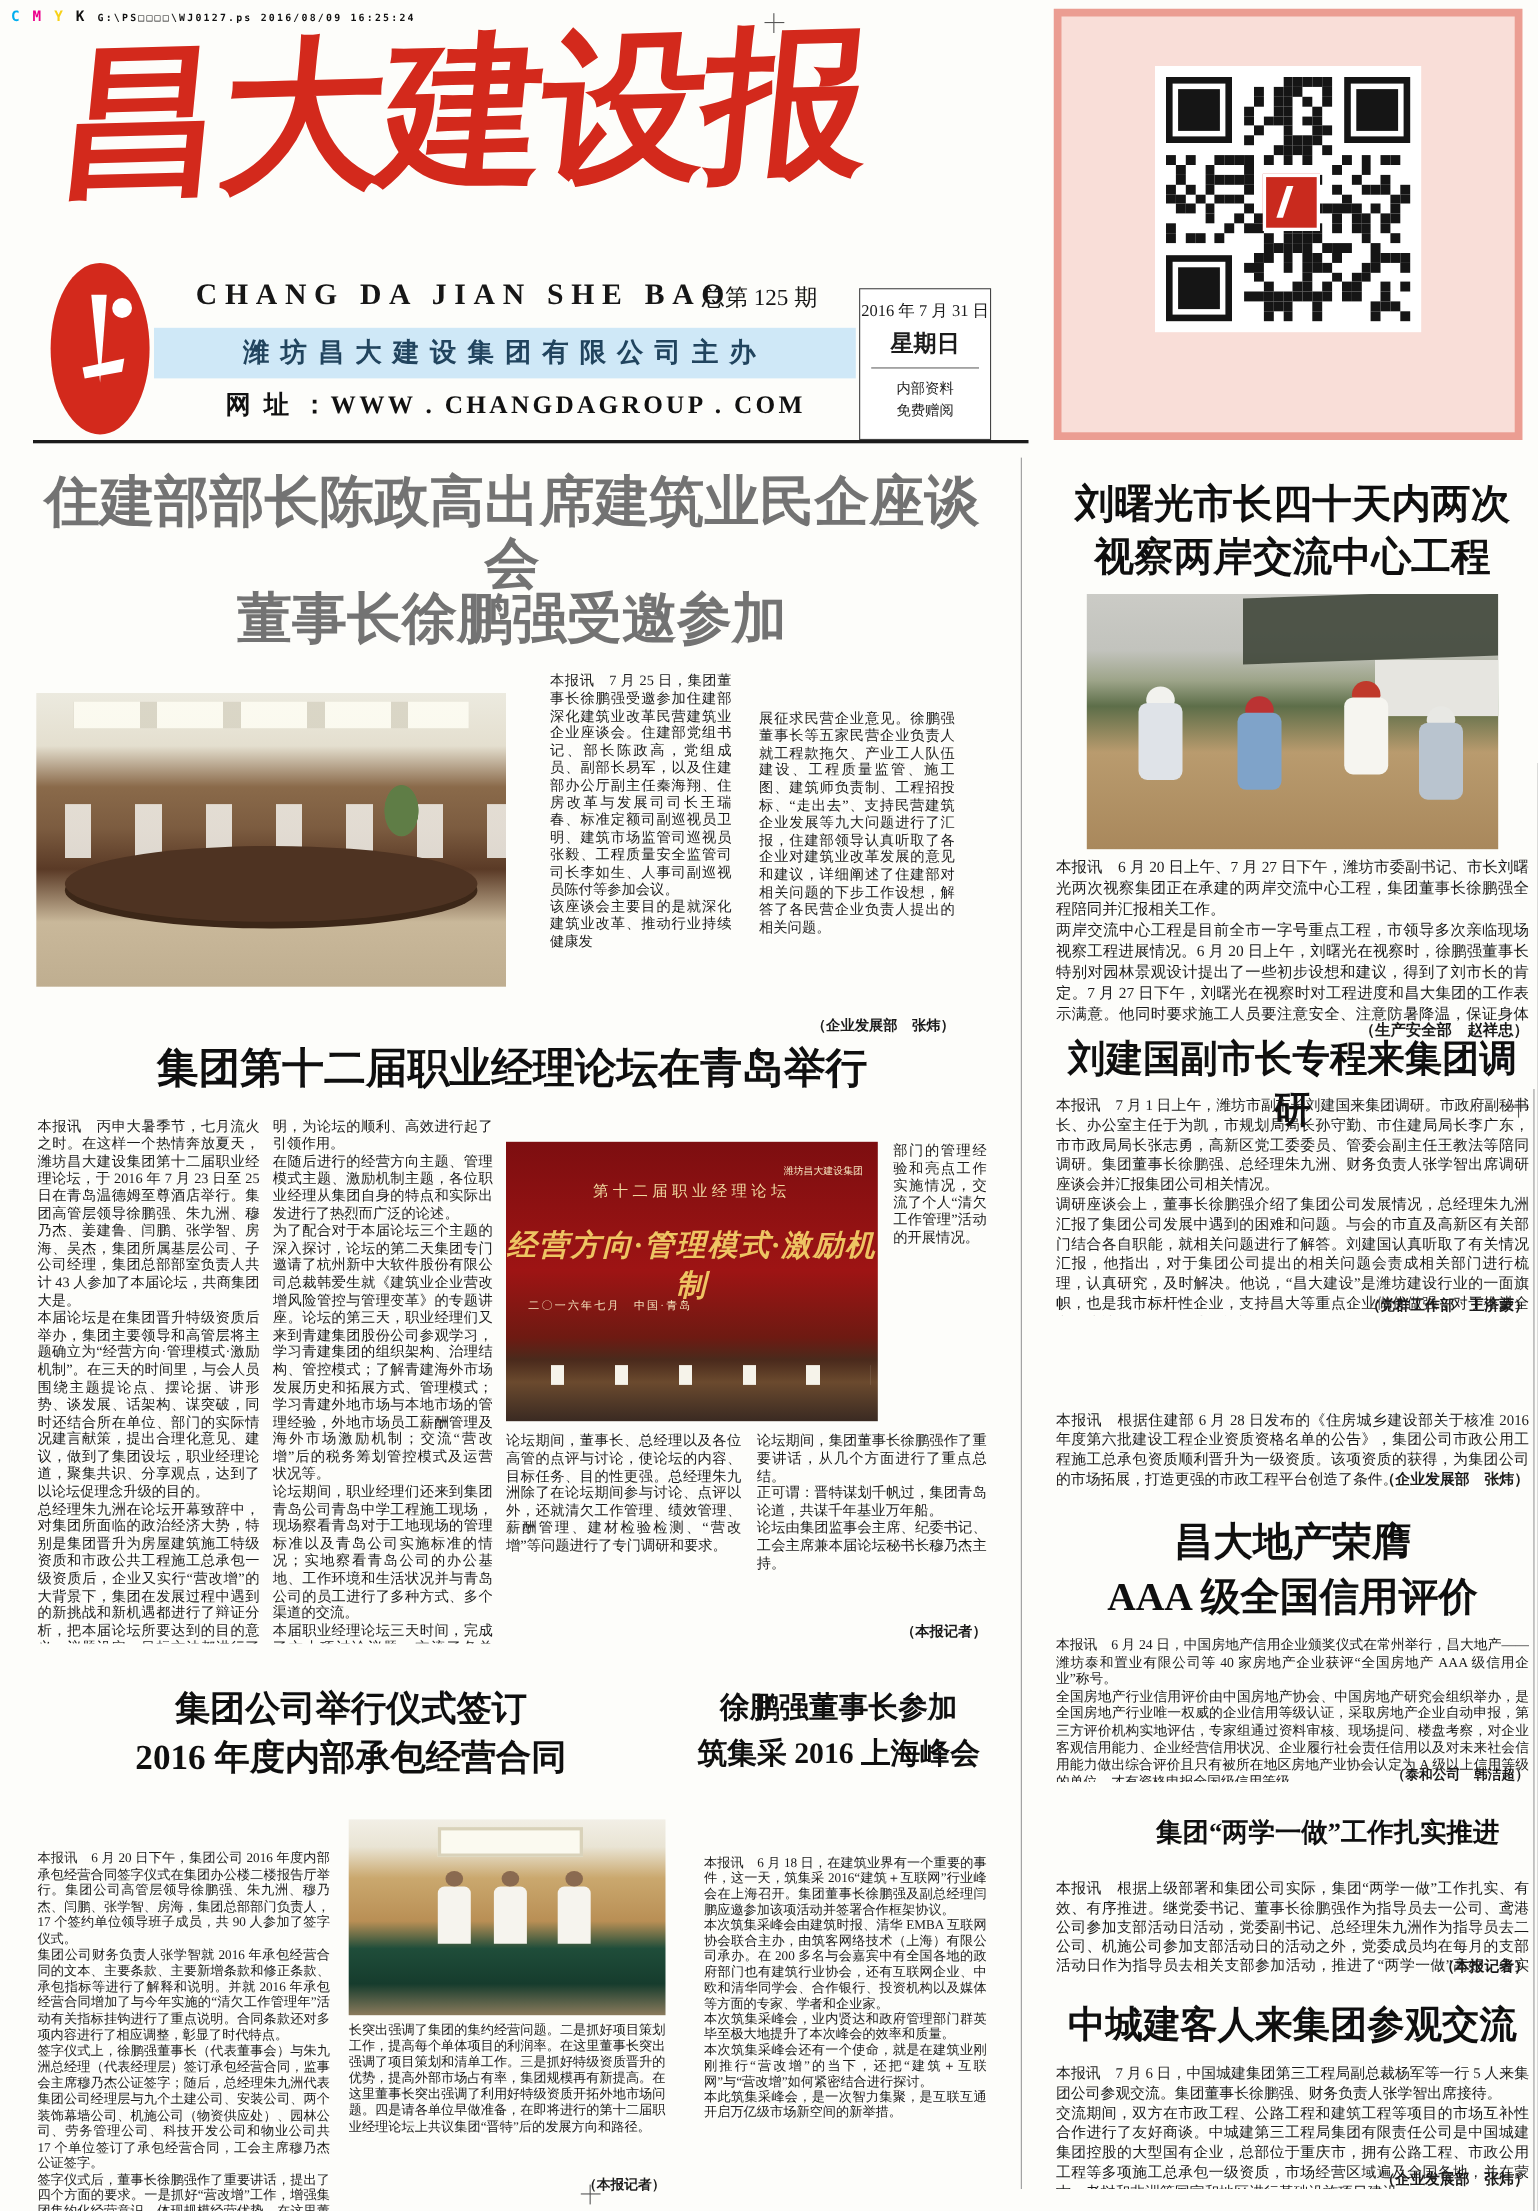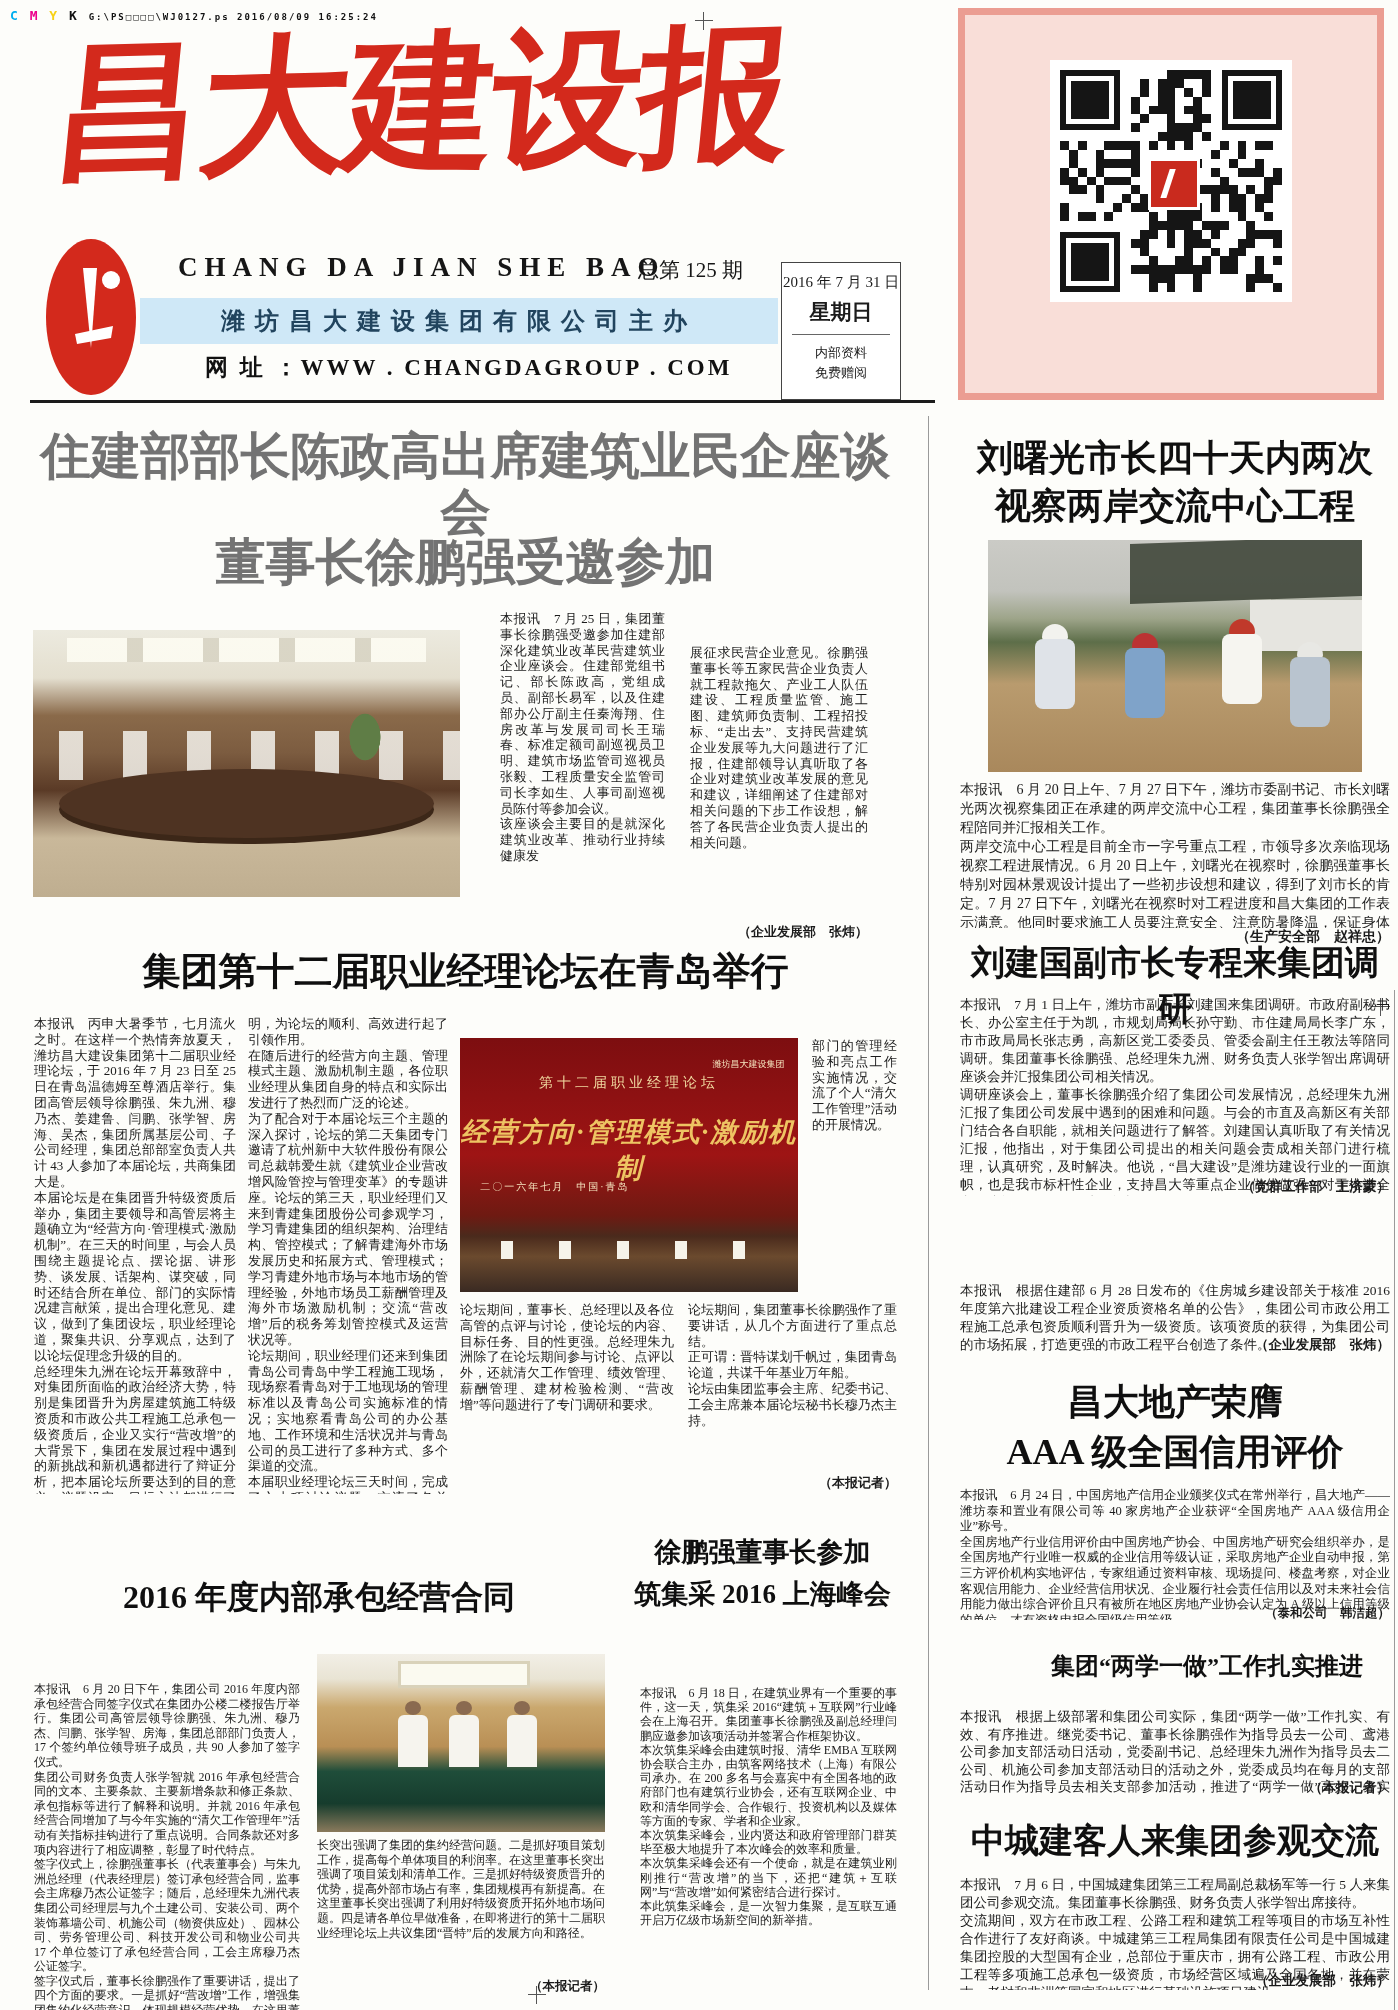--- a/index.html
+++ b/index.html
@@ -791,20 +791,21 @@
 
   <div class="abs btxt" style="left:812px;top:1038px;width:85px;height:254px;">部门的管理经验和亮点工作实施情况，交流了个人“清欠工作管理”活动的开展情况。</div>
   <div class="abs btxt" style="left:460px;top:1302px;width:214px;height:192px;">论坛期间，董事长、总经理以及各位高管的点评与讨论，使论坛的内容、目标任务、目的性更强。总经理朱九洲除了在论坛期间参与讨论、点评以外，还就清欠工作管理、绩效管理、薪酬管理、建材检验检测、“营改增”等问题进行了专门调研和要求。</div>
   <div class="abs" style="left:688px;top:1302px;width:209px;height:192px;">
     <div class="btxt" style="height:172px;">论坛期间，集团董事长徐鹏强作了重要讲话，从几个方面进行了重点总结。
 正可谓：晋特谋划千帆过，集团青岛论道，共谋千年基业万年船。
 论坛由集团监事会主席、纪委书记、工会主席兼本届论坛秘书长穆乃杰主持。</div>
     <div class="byline" style="font-size:13px;">（本报记者）</div>
   </div>
 
+  <div class="abs hl-black" style="left:34px;top:1532px;width:570px;font-size:32px;line-height:42px;">集团公司举行仪式签订</div>
   <div class="abs hl-black" style="left:34px;top:1576px;width:570px;font-size:32px;line-height:42px;">2016 年度内部承包经营合同</div>
 
   <div class="abs btxt" style="left:34px;top:1654px;width:266px;height:354px;font-size:12px;line-height:14.6px;margin-top:28px;">本报讯　6 月 20 日下午，集团公司 2016 年度内部承包经营合同签字仪式在集团办公楼二楼报告厅举行。集团公司高管层领导徐鹏强、朱九洲、穆乃杰、闫鹏、张学智、房海，集团总部部门负责人，17 个签约单位领导班子成员，共 90 人参加了签字仪式。
 集团公司财务负责人张学智就 2016 年承包经营合同的文本、主要条款、主要新增条款和修正条款、承包指标等进行了解释和说明。并就 2016 年承包经营合同增加了与今年实施的“清欠工作管理年”活动有关指标挂钩进行了重点说明。合同条款还对多项内容进行了相应调整，彰显了时代特点。
 签字仪式上，徐鹏强董事长（代表董事会）与朱九洲总经理（代表经理层）签订承包经营合同，监事会主席穆乃杰公证签字；随后，总经理朱九洲代表集团公司经理层与九个土建公司、安装公司、两个装饰幕墙公司、机施公司（物资供应处）、园林公司、劳务管理公司、科技开发公司和物业公司共 17 个单位签订了承包经营合同，工会主席穆乃杰公证签字。
 签字仪式后，董事长徐鹏强作了重要讲话，提出了四个方面的要求。一是抓好“营改增”工作，增强集团集约化经营意识，体现规模经营优势。在这里董事</div>
 
   <div class="abs photo ph-sign" style="left:317px;top:1654px;width:288px;height:178px;">
     <div class="lightpanel"></div>
     <div class="p" style="left:28%;"></div>

